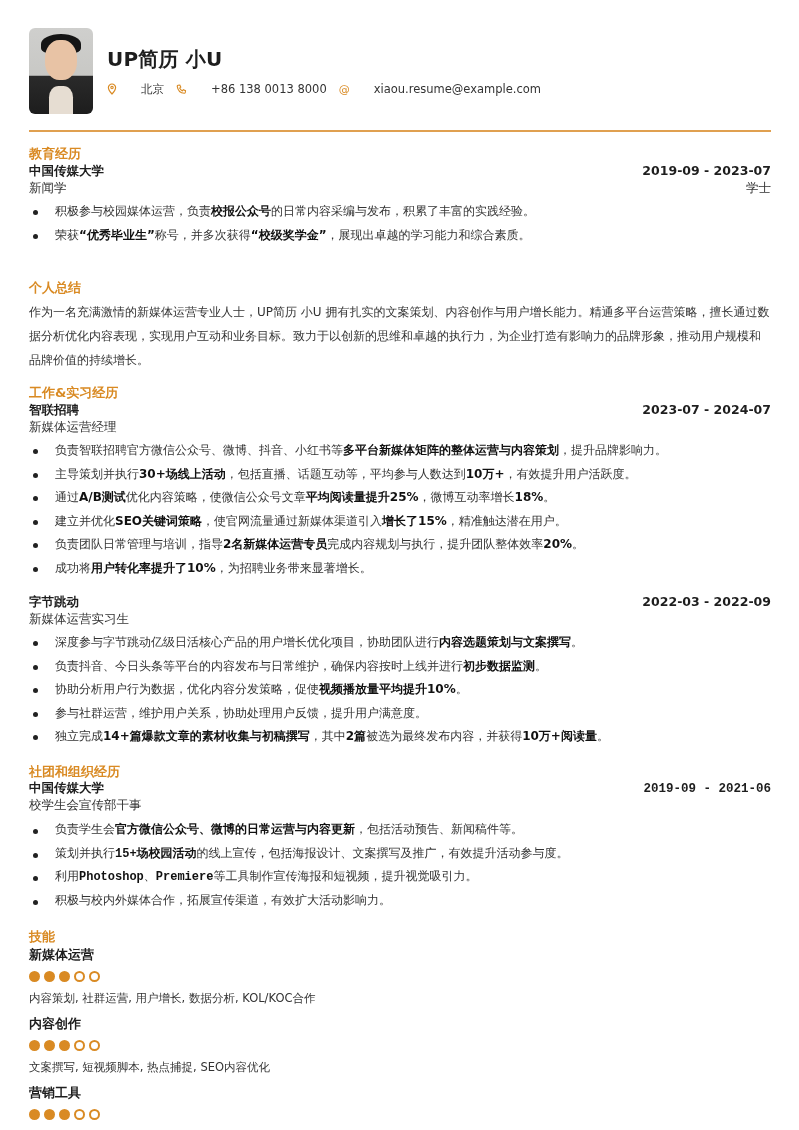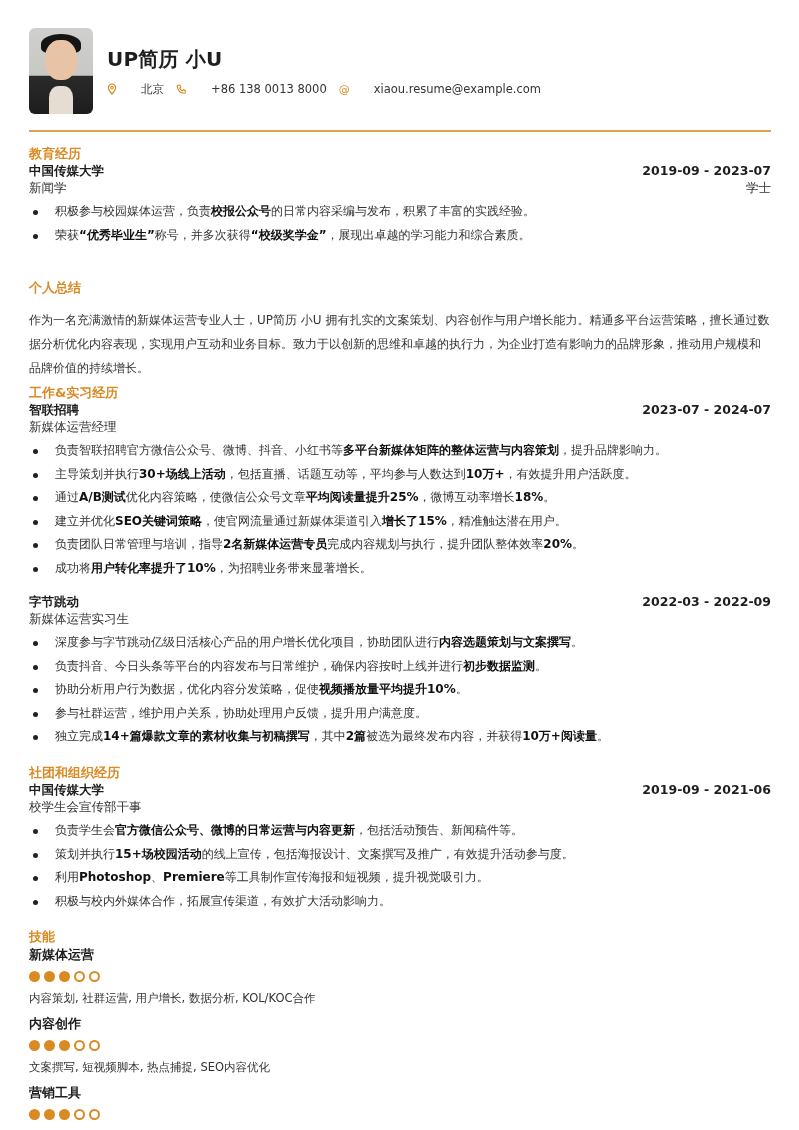--- a/index.html
+++ b/index.html
@@ -18,21 +18,21 @@
   .rule { position: absolute; left: 29px; top: 130px; width: 742px; height: 1.5px; background: #e0a050; }
   .section-title { color: #d98a23; font-size: 13px; font-weight: bold; line-height: 16px; }
   .row { display: flex; justify-content: space-between; font-size: 12.5px; line-height: 17px; }
   .org { font-weight: bold; color: #1e1e1e; }
   .date { font-weight: bold; color: #1e1e1e; }
   .sub { font-size: 12.5px; color: #333; line-height: 17px; }
   ul.bullets { list-style: none; margin-top: 4px; }
   ul.bullets li { position: relative; padding-left: 26px; font-size: 12px; line-height: 23.5px; color: #333; }
   ul.bullets li::before { content: ""; position: absolute; left: 4px; top: 10px; width: 5px; height: 5px; border-radius: 50%; background: #222; }
   ul.bullets b { color: #111; }
-  .para { font-size: 12px; line-height: 24px; color: #333; margin-top: 12px; }
+  .para { font-size: 12px; line-height: 24px; color: #333; margin-top: 4px; }
   .skill-name { font-size: 13px; font-weight: bold; color: #1e1e1e; line-height: 18px; }
   .dots { display: flex; gap: 4px; margin-top: 7px; }
   .dot { width: 11px; height: 11px; border-radius: 50%; background: #d98a23; }
   .dot.empty { background: #fff; border: 2px solid #d98a23; }
   .skill-desc { font-size: 11.5px; color: #333; line-height: 16px; margin-top: 8px; }
   .abs { position: absolute; left: 29px; width: 742px; }
 </style>
 </head>
 <body>
 
@@ -120,21 +120,21 @@
   <div class="sub">新媒体运营实习生</div>
   <ul class="bullets">
       <li>深度参与字节跳动亿级日活核心产品的用户增长优化项目，协助团队进行<b>内容选题策划与文案撰写</b>。</li>
       <li>负责抖音、今日头条等平台的内容发布与日常维护，确保内容按时上线并进行<b>初步数据监测</b>。</li>
       <li>协助分析用户行为数据，优化内容分发策略，促使<b>视频播放量平均提升10%</b>。</li>
       <li>参与社群运营，维护用户关系，协助处理用户反馈，提升用户满意度。</li>
       <li>独立完成<b>14+篇爆款文章的素材收集与初稿撰写</b>，其中<b>2篇</b>被选为最终发布内容，并获得<b>10万+阅读量</b>。</li>
     </ul>
 </div>
 
-<div class="abs" style="top:765px;">
+<div class="abs" style="top:765px;font-family:Liberation Mono, monospace;">
   <div class="section-title">社团和组织经历</div>
   <div class="row">
     <span class="org">中国传媒大学</span>
     <span class="date">2019-09 - 2021-06</span>
   </div>
   <div class="sub">校学生会宣传部干事</div>
   <ul class="bullets">
       <li>负责学生会<b>官方微信公众号、微博的日常运营与内容更新</b>，包括活动预告、新闻稿件等。</li>
       <li>策划并执行<b>15+场校园活动</b>的线上宣传，包括海报设计、文案撰写及推广，有效提升活动参与度。</li>
       <li>利用<b>Photoshop</b>、<b>Premiere</b>等工具制作宣传海报和短视频，提升视觉吸引力。</li>

